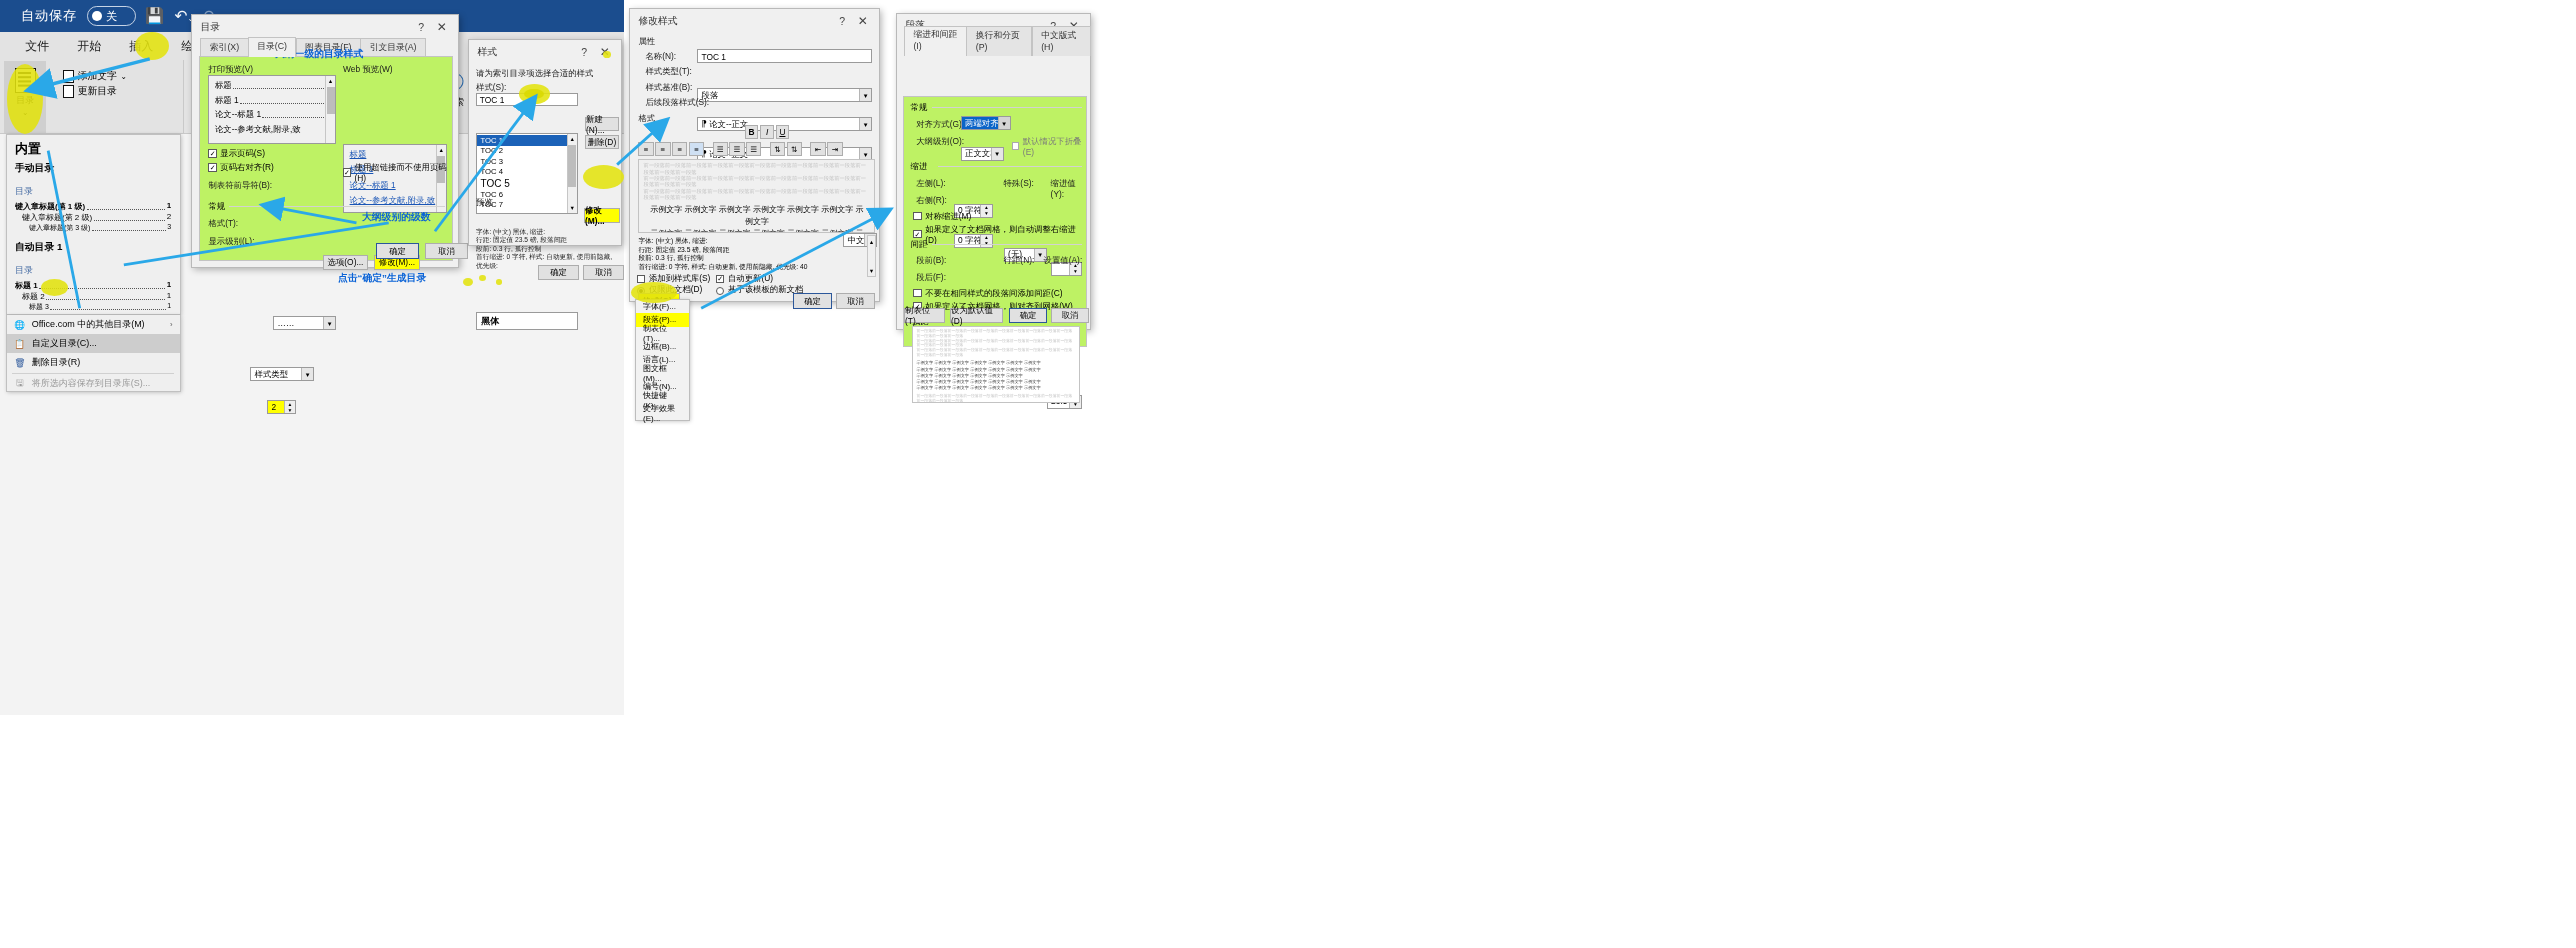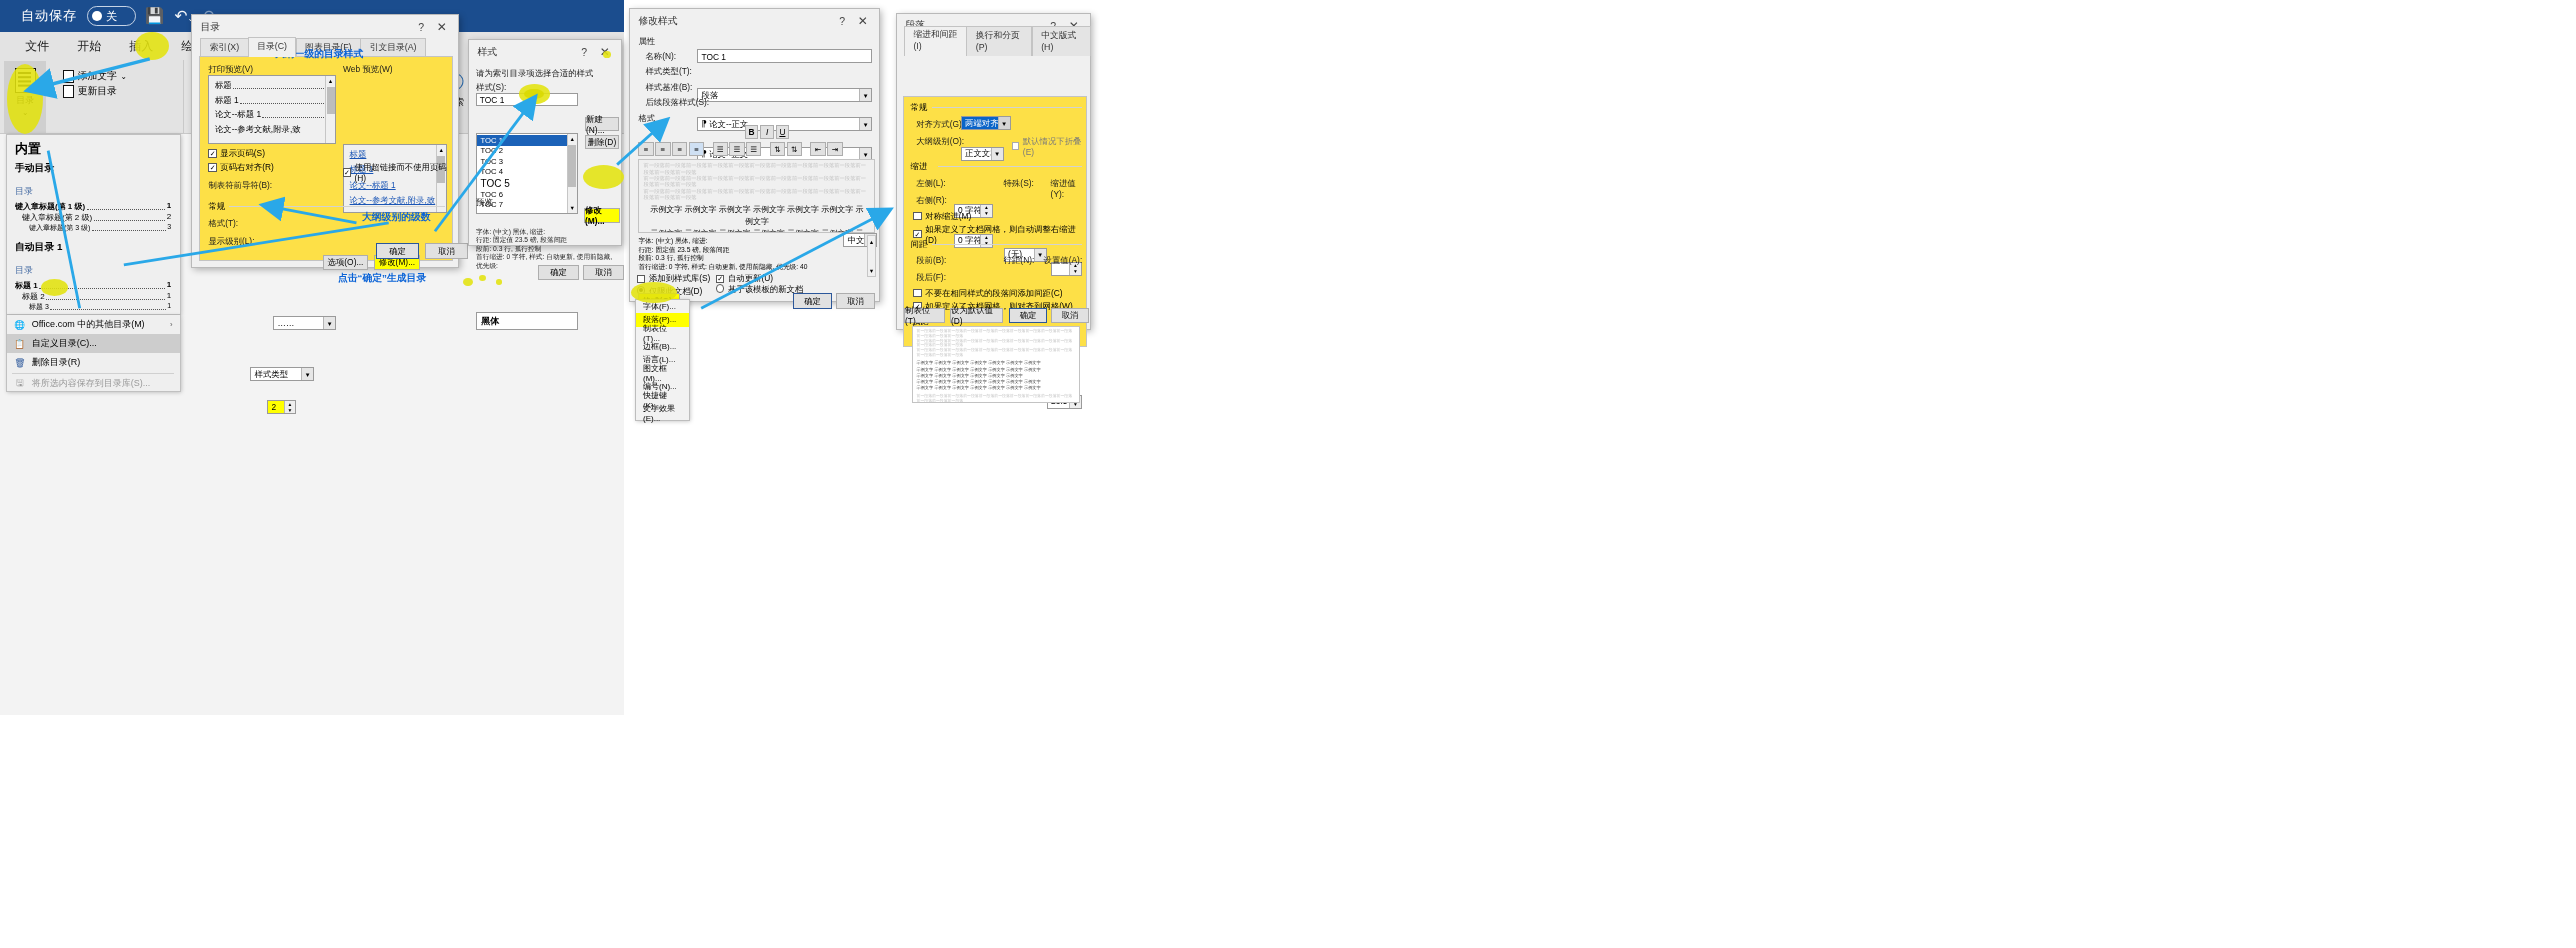--- a/index.html
+++ b/index.html
@@ -89,37 +89,37 @@
   
   .dialog { background:#f0f0f0; border:0.7px solid #b9b9b9; box-shadow:2.1px 2.1px 7px rgba(0,0,0,.3); }
   .dlg-title { height:24px; display:flex; align-items:center; padding:0 5.6px 0 8.4px; font-size:9.8px; color:#333; }
   .dlg-title .sp { flex:1; }
   .dlg-title .q { font-size:10.5px; color:#444; padding:0 7px; }
   .dlg-title .x { font-size:12px; color:#444; padding:0 5.6px; }
   .dlg-tabs { display:flex; padding-left:8.4px; height:18px; align-items:flex-end; }
   .dlg-tab { font-size:8.8px; padding:2.8px 8.4px 3.5px; border:0.7px solid #c3c3c3; border-bottom:none;
       background:#e4e4e4; color:#333; margin-right:-0.7px; }
   .dlg-tab.active { background:#f0f0f0; position:relative; z-index:2; padding-bottom:4.2px; }
-  .dlg-page { border:0.7px solid #c3c3c3; background:#fde047; position:relative; }
+  .dlg-page { border:0.7px solid #c3c3c3; background:#bef264; position:relative; }
   .lbl { font-size:8.4px; color:#1a1a1a; }
   .field { background:#fff; border:0.7px solid #9a9a9a; font-size:8.4px; }
   .combo { background:#fff; border:0.7px solid #9a9a9a; height:14px; display:flex; align-items:center;
       padding-left:3.5px; font-size:8.4px; position:relative; }
   .combo .arrow { position:absolute; right:0; top:0; bottom:0; width:12px; background:#e6e6e6;
       border-left:0.7px solid #b5b5b5; display:flex; align-items:center; justify-content:center; font-size:6.3px; }
   .spin { background:#fff; border:0.7px solid #9a9a9a; height:14px; display:flex; align-items:center;
       padding-left:3.5px; font-size:8.4px; position:relative; }
   .spin .sp-btns { position:absolute; right:0; top:0; bottom:0; width:11.2px; background:#eee;
       border-left:0.7px solid #b5b5b5; display:flex; flex-direction:column; }
   .spin .sp-btns i { flex:1; font-size:4.9px; display:flex; align-items:center; justify-content:center;
       font-style:normal; }
   .cb { display:inline-flex; align-items:center; gap:3.5px; font-size:8.4px; }
   .cbbox { width:8.4px; height:8.4px; border:0.7px solid #5a5a5a; background:#fff; display:inline-flex;
       align-items:center; justify-content:center; font-size:7px; line-height:1; }
-  .rb { display:inline-flex; align-items:flex-start; gap:3.5px; font-size:8.4px; }
+  .rb { display:inline-flex; align-items:flex-end; gap:3.5px; font-size:8.4px; }
   .rbo { width:8.4px; height:8.4px; border:0.7px solid #5a5a5a; border-radius:50%; background:#fff;
       display:inline-flex; align-items:center; justify-content:center; }
   .rbo.on::after { content:""; width:4.2px; height:4.2px; border-radius:50%; background:#111; }
   .btn { background:#e1e1e1; border:0.7px solid #adadad; font-size:8.4px; display:flex;
       align-items:center; justify-content:center; }
   .btn.primary { border:0.7px solid #2b579a; background:#e1e1e1; }
   .btn.hl { background:#ffff00; border:0.7px solid #adadad; }
   .grp-title { font-size:8.4px; }
   .grp-line { height:0.7px; background:#d2d2d2; }
 

